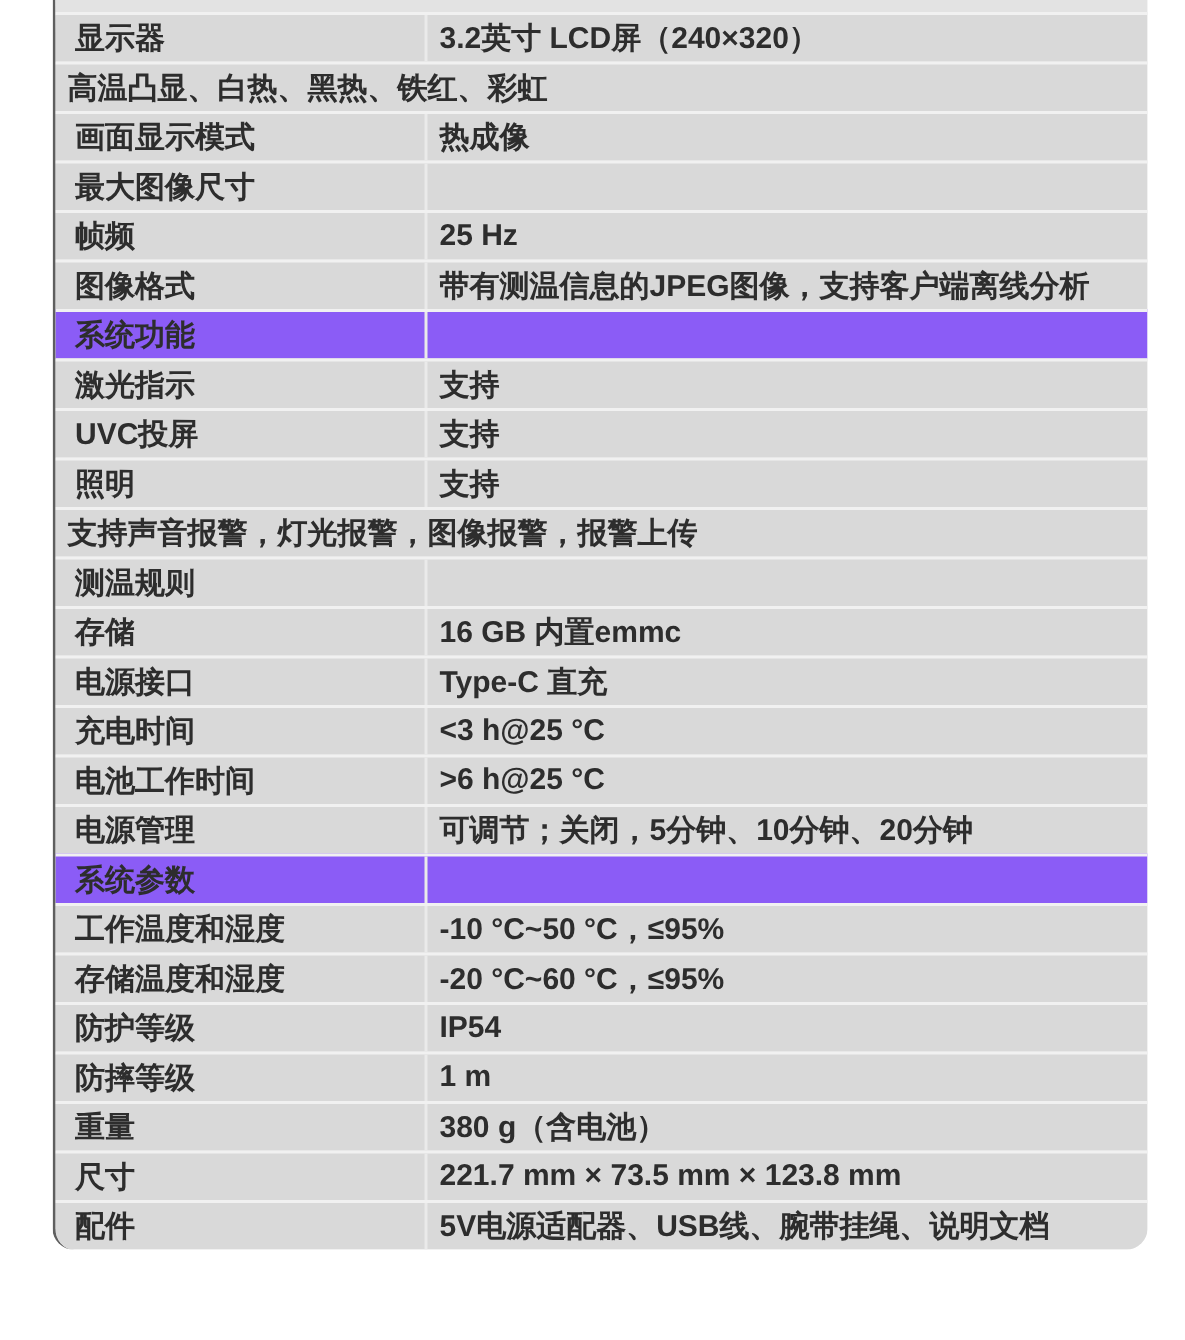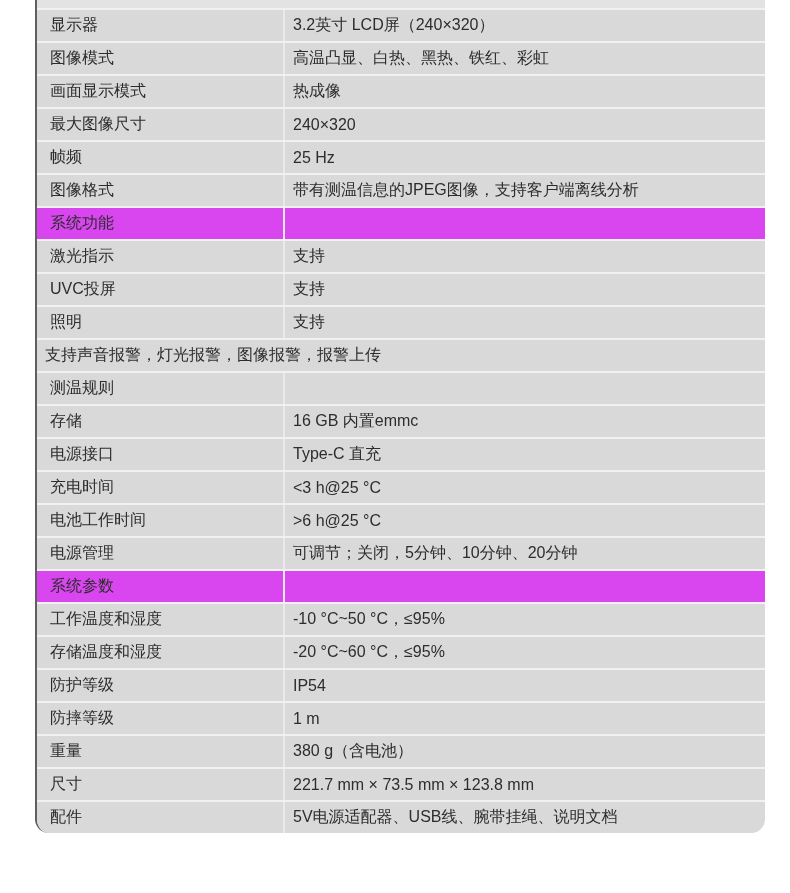--- a/index.html
+++ b/index.html
@@ -28,30 +28,31 @@
     box-sizing: border-box;
     background: #d9d9d9;
     border-top: 2px solid #f1f1f1;
   }
   .row.partial {
     height: 8px;
     border-top: none;
     background: #e3e3e3;
   }
   .row.section {
-    background: #d946ef;
+    background: #8b5cf6;
   }
   .cell {
     display: flex;
     align-items: center;
     box-sizing: border-box;
     color: #2d2d2d;
-    font-size: 16px;
+    font-size: 20px;
     white-space: nowrap;
     overflow: hidden;
+    font-weight: bold;
   }
   .cell.label {
     width: 248px;
     flex: 0 0 248px;
     padding-left: 13px;
     border-right: 2px solid #eaeaea;
   }
   .cell.value {
     flex: 1;
     padding-left: 8px;
@@ -63,32 +64,30 @@
 
 <div class="spec-table">
   <div class="row partial"></div>
   <div id="rows-container">
   <div class="row">
     <div class="cell label">显示器</div>
     <div class="cell value">3.2英寸 LCD屏（240×320）</div>
   </div>
 
   <div class="row">
-    <div class="cell label">图像模式</div>
     <div class="cell value">高温凸显、白热、黑热、铁红、彩虹</div>
   </div>
 
   <div class="row">
     <div class="cell label">画面显示模式</div>
     <div class="cell value">热成像</div>
   </div>
 
   <div class="row">
     <div class="cell label">最大图像尺寸</div>
-    <div class="cell value">240×320</div>
   </div>
 
   <div class="row">
     <div class="cell label">帧频</div>
     <div class="cell value">25 Hz</div>
   </div>
 
   <div class="row">
     <div class="cell label">图像格式</div>
     <div class="cell value">带有测温信息的JPEG图像，支持客户端离线分析</div>

